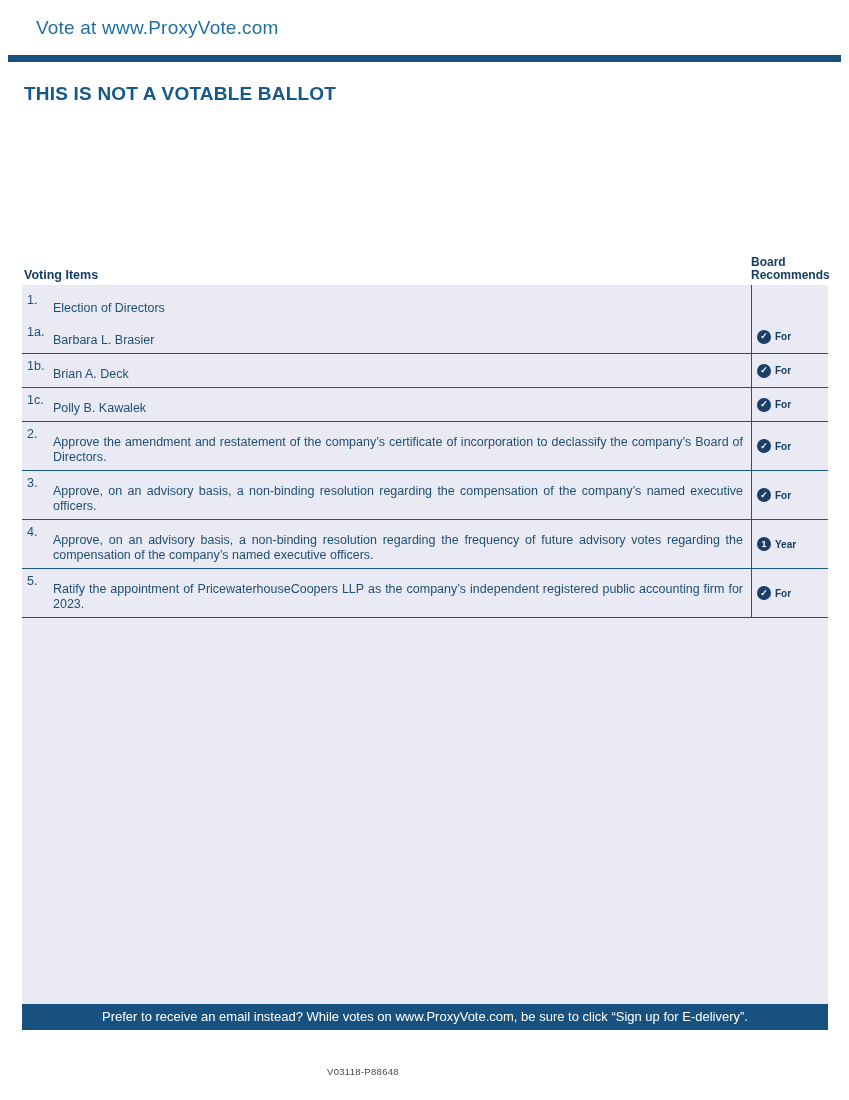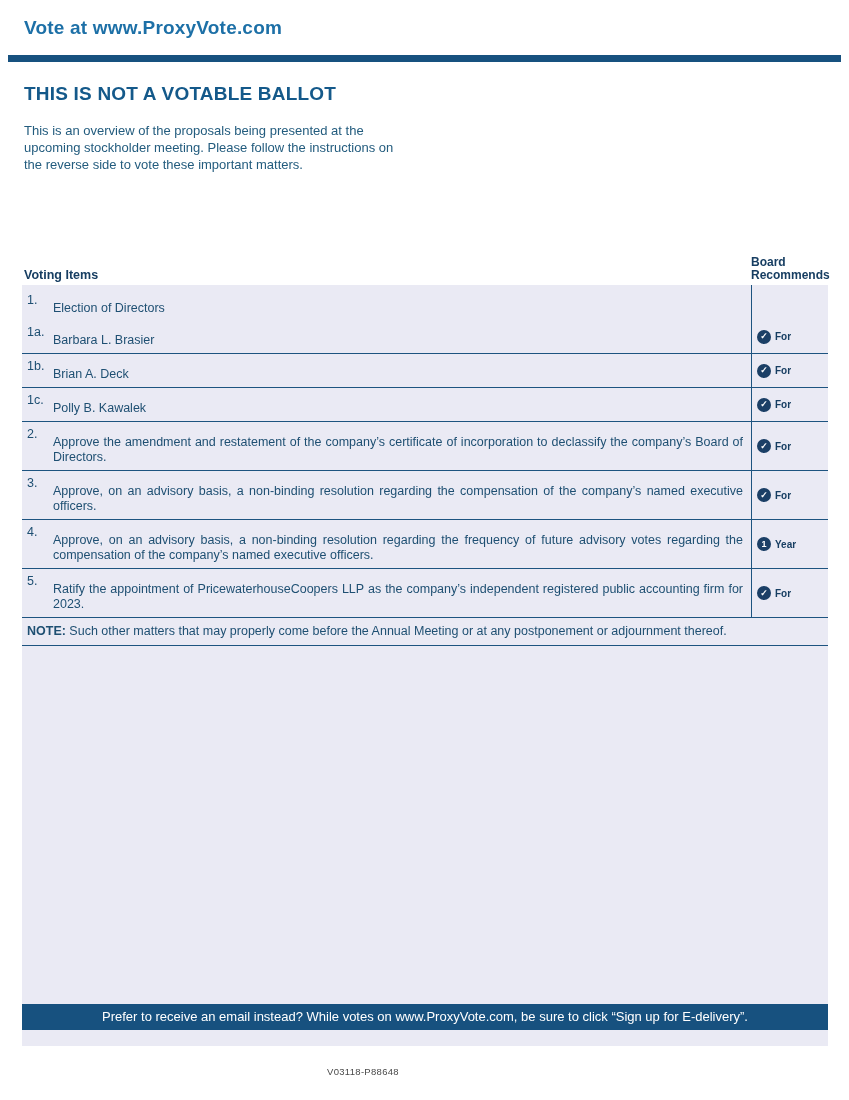--- a/index.html
+++ b/index.html
@@ -6,22 +6,22 @@
   html, body { background: #ffffff; }
   body {
     font-family: "Liberation Sans", sans-serif;
     width: 849px; height: 1100px;
     position: relative;
     color: #1e4f72;
   }
   .page { position: relative; width: 849px; height: 1100px; background: #fff; overflow: hidden; }
 
   .header-link {
-    position: absolute; left: 24px; top: 17px;
-    font-size: 19px; font-weight: bold; color: #1d70a7; letter-spacing: 0.2px;
+    position: absolute; left: 36px; top: 17px;
+    font-size: 19px; font-weight: normal; color: #1d70a7; letter-spacing: 0.2px;
   }
   .top-rule {
     position: absolute; left: 8px; top: 55px; width: 833px; height: 7px;
     background: #17517f;
   }
 
   .doc-title {
     position: absolute; left: 24px; top: 83px;
     font-size: 19px; font-weight: bold; color: #14598a; letter-spacing: 0.2px;
   }
@@ -88,25 +88,20 @@
 </head>
 <body>
 
 <div class="page">
 
   <div class="header-link">Vote at www.ProxyVote.com</div>
   <div class="top-rule"></div>
 
   <div class="doc-title">THIS IS NOT A VOTABLE BALLOT</div>
 
-  <div class="intro">
-    <div>This is an overview of the proposals being presented at the</div>
-    <div>upcoming stockholder meeting. Please follow the instructions on</div>
-    <div>the reverse side to vote these important matters.</div>
-  </div>
 
   <div class="vote-table">
 
     <div class="vt-header">
       <div class="items-h">Voting Items</div>
       <div class="rec-h">
         <div>Board</div>
         <div>Recommends</div>
       </div>
     </div>
@@ -221,21 +216,20 @@
           </div>
         </div>
         <div class="vt-rec">
           <div class="rec-badge">
             <span class="rec-circle">✓</span>
             <span class="rec-label">For</span>
           </div>
         </div>
       </div>
 
-      <div class="vt-note"><span class="note-label">NOTE:</span><span> Such other matters that may properly come before the Annual Meeting or at any postponement or adjournment thereof.</span></div>
 
       <div class="vt-filler"></div>
     </div>
   </div>
 
   <div class="banner">Prefer to receive an email instead? While votes on www.ProxyVote.com, be sure to click “Sign up for E-delivery”.</div>
 
   <div class="doc-code">V03118-P88648</div>
 
 </div>

